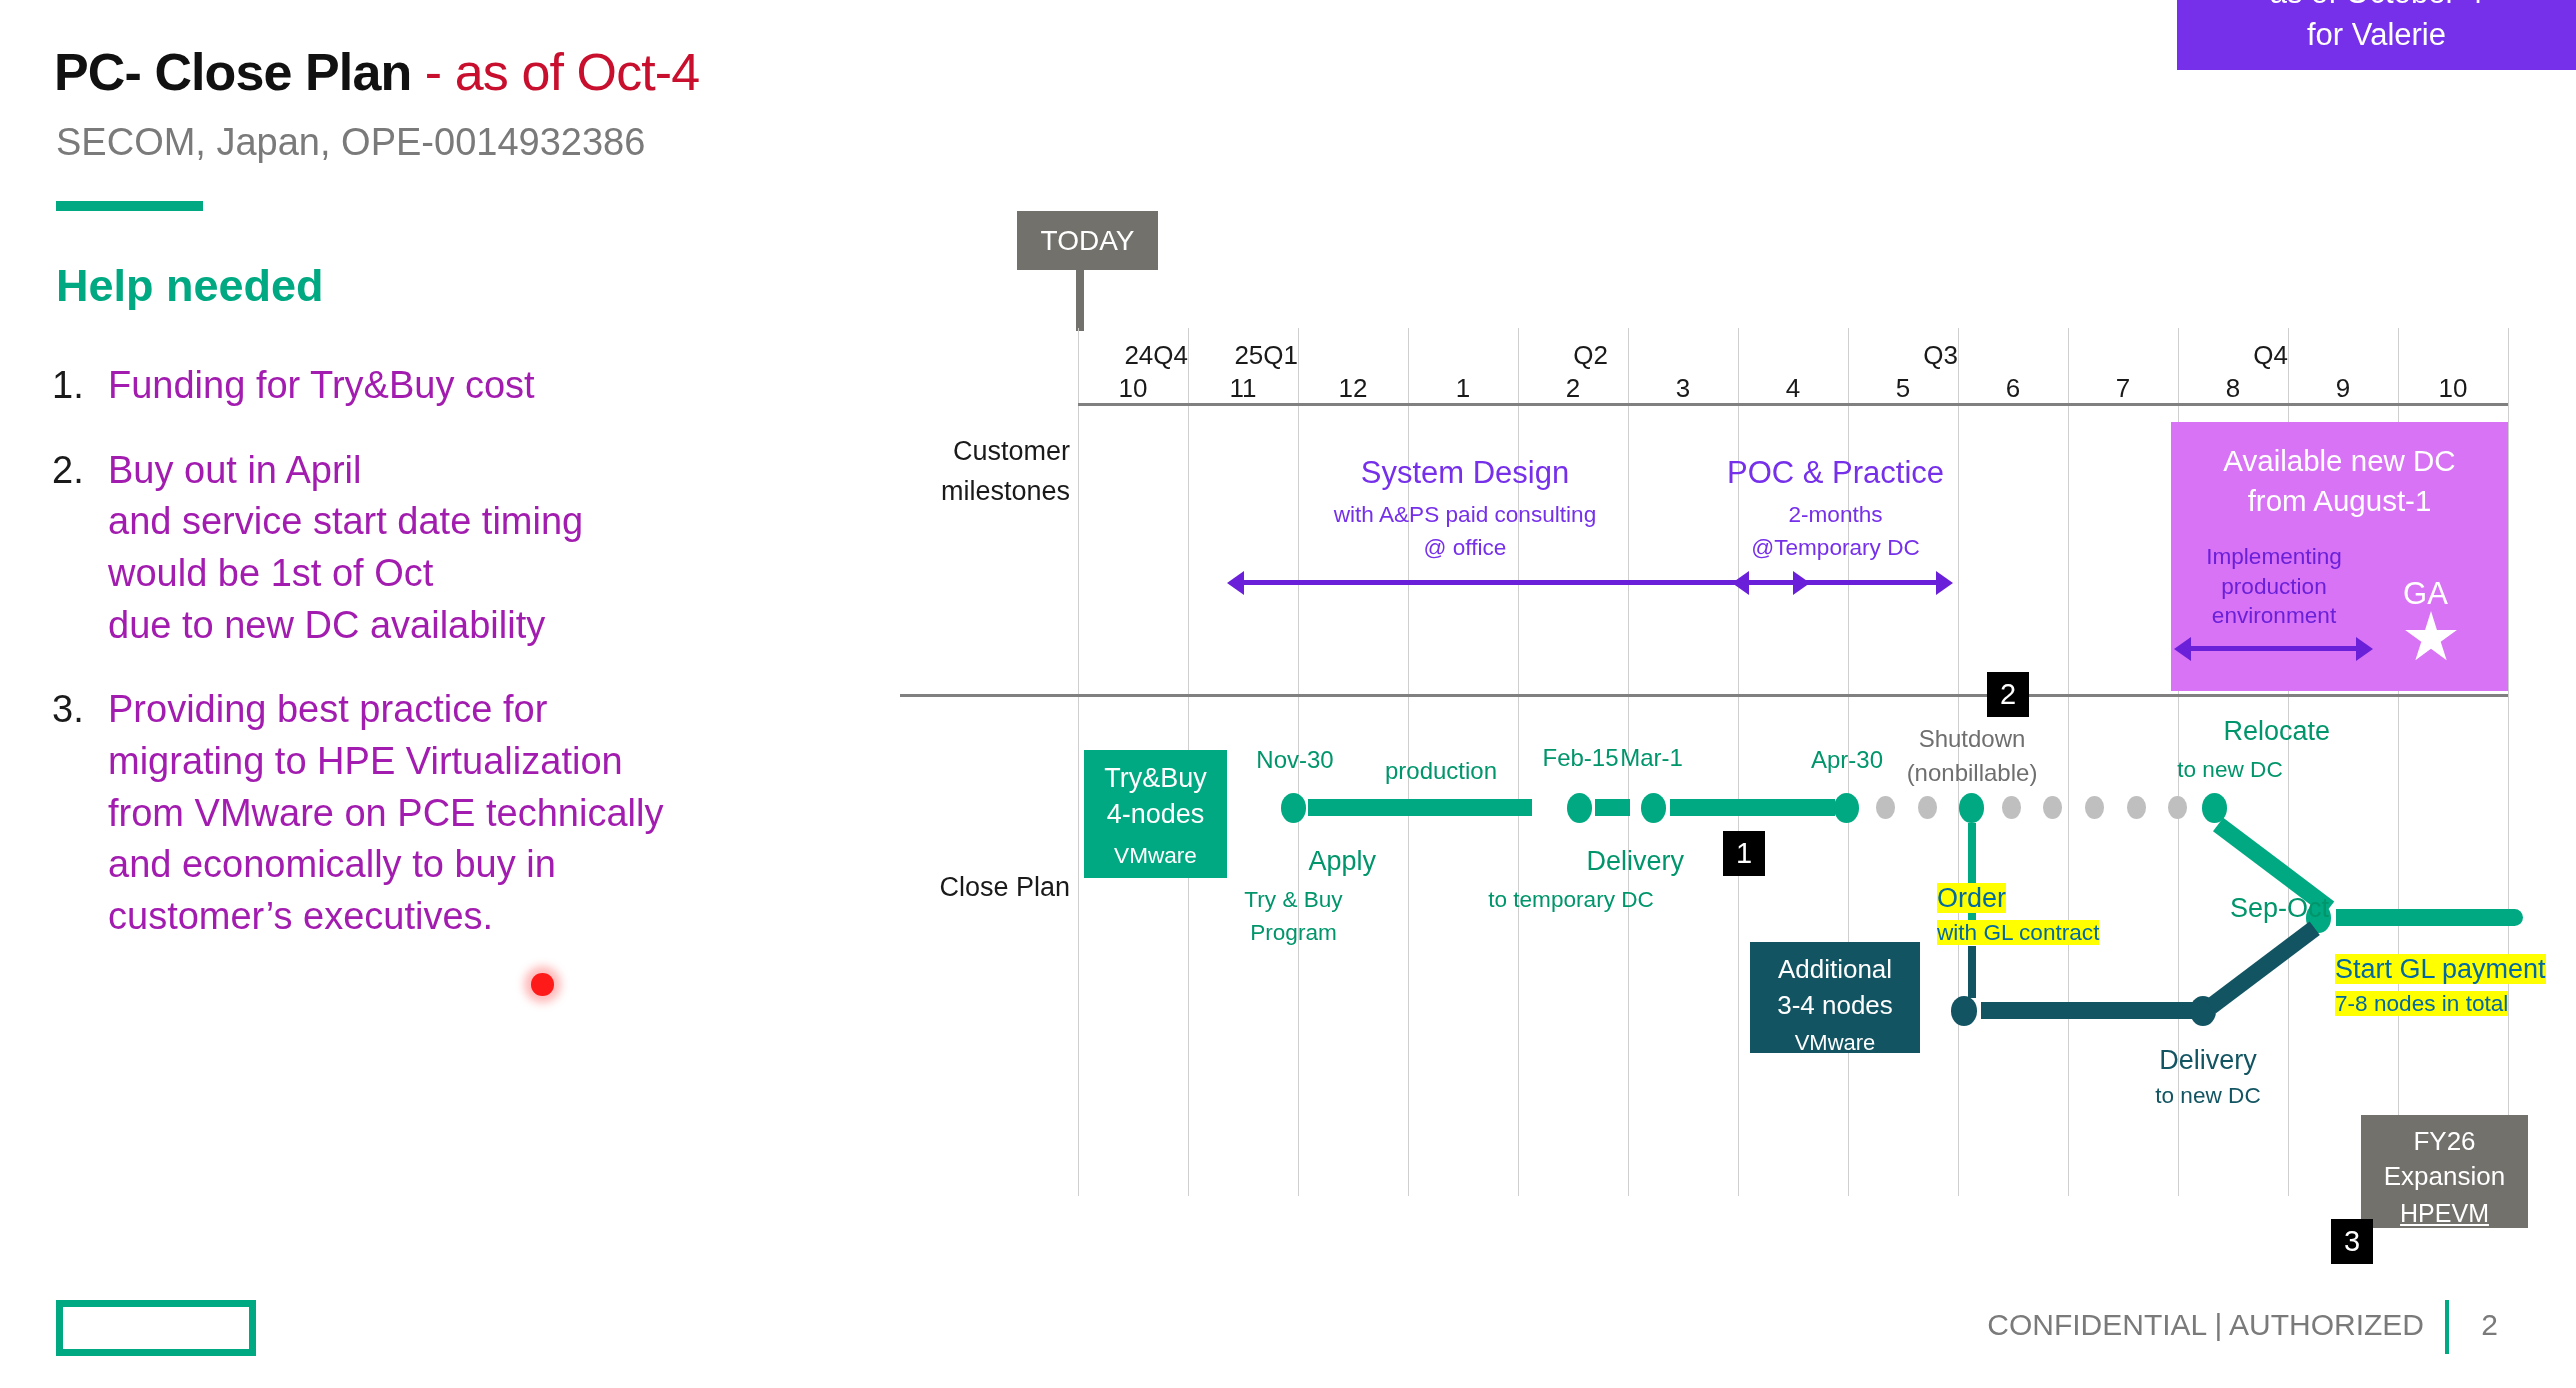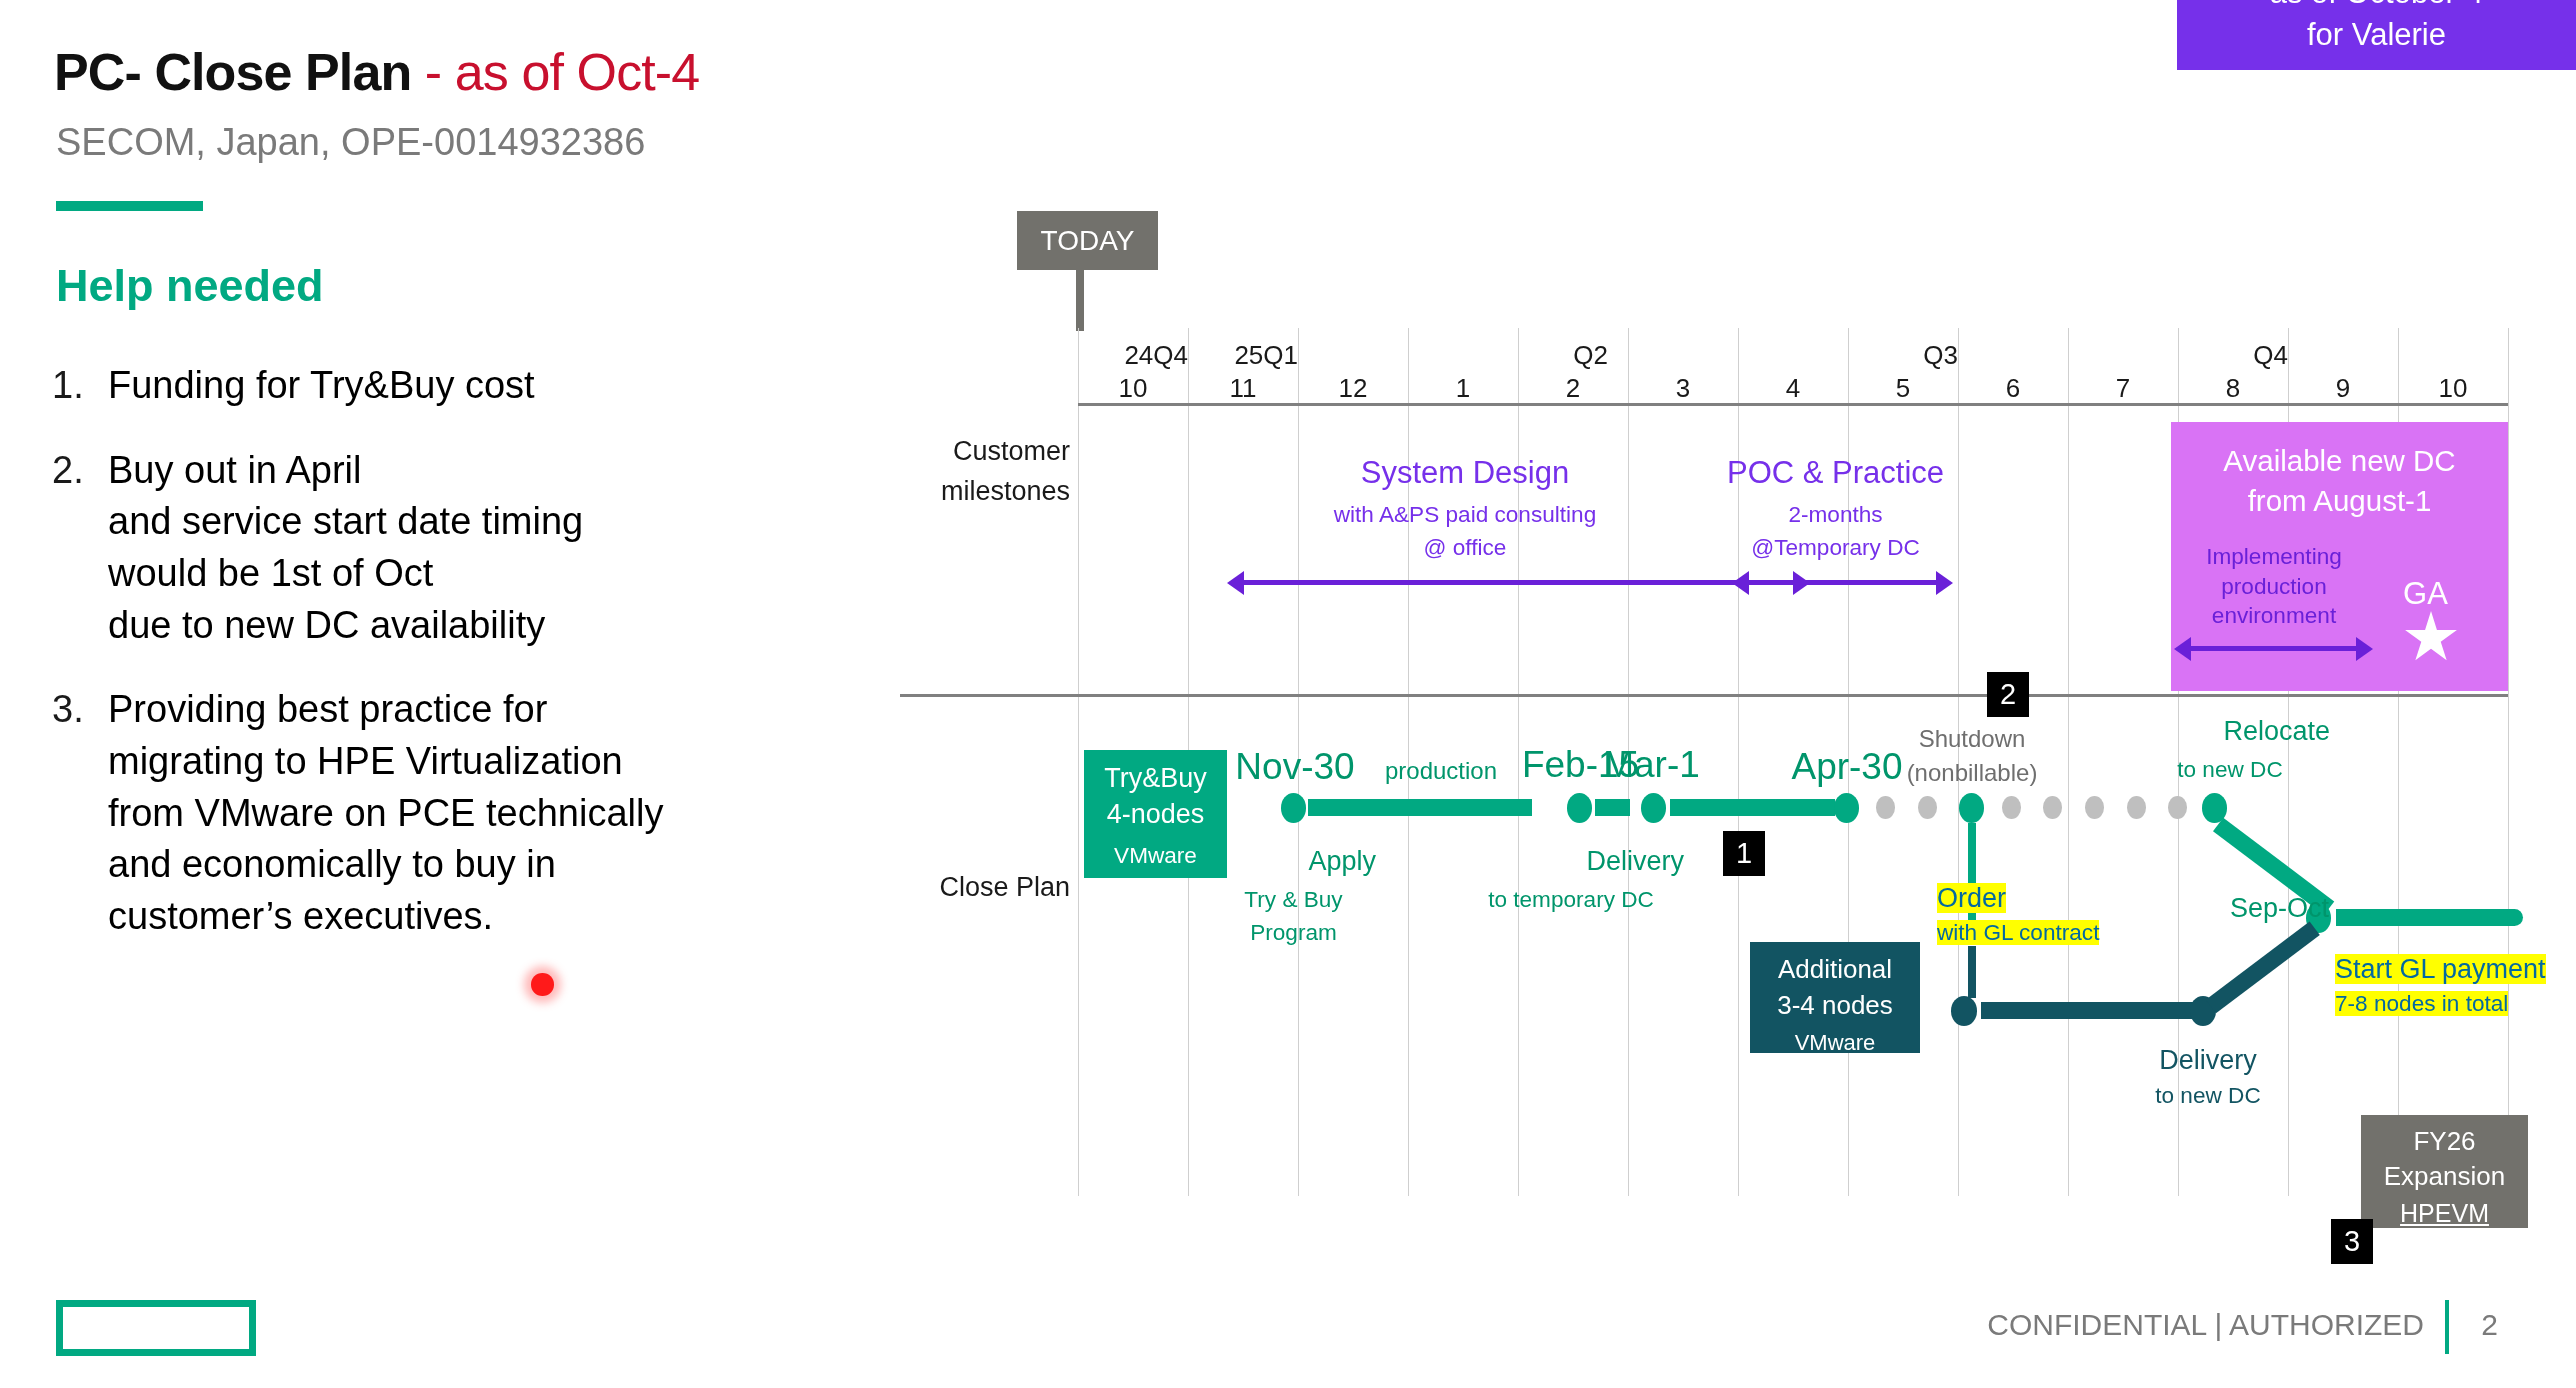--- a/index.html
+++ b/index.html
@@ -23,21 +23,21 @@
     right:0px;top:-40px;width:399px;padding:12px 8.7px 14px 8.7px;
     background:#7630ea;color:#ffffff;font-size:31px;line-height:42px;
     text-align:center;box-sizing:border-box;
   }
 
   
   #help-needed{left:56px;top:260px;font-size:45px;font-weight:bold;color:#01a982;}
   #help-list{left:52px;top:360px;width:833px;}
   .help-item{display:flex;margin-bottom:33px;}
   .help-num{width:56px;flex:0 0 56px;font-size:38px;color:#1a1a1a;line-height:1.36;}
-  .help-text{font-size:38px;color:#000000;line-height:1.36;white-space:pre-line;position:relative;}
+  .help-text{font-size:38px;color:#a21caf;line-height:1.36;white-space:pre-line;position:relative;}
   #click-dot{left:531px;top:973px;width:22.6px;height:22.6px;border-radius:50%;
     background:#ff1a1a;box-shadow:0 0 8.7px 7px rgba(255,60,60,.35);}
 
   
   #chart{left:1078px;top:328px;width:1430px;height:868px;}
   .vline{position:absolute;top:0;bottom:0;width:0.9px;background:#cfcfcf;}
   #chart-topline{position:absolute;left:0;right:0;top:75px;height:2.6px;background:#808080;}
   #chart-midline{position:absolute;left:-178px;right:0;top:366px;height:2.6px;background:#808080;}
 
   
@@ -74,21 +74,21 @@
     clip-path:polygon(50% 0%,61% 35%,98% 35%,68% 57%,79% 91%,50% 70%,21% 91%,32% 57%,2% 35%,39% 35%);}
 
   
   #trybuy-box{left:1084px;top:750px;width:143px;height:128px;background:#01a982;color:#ffffff;text-align:center;}
   #trybuy-box .big{font-size:27px;line-height:36px;padding-top:10.4px;}
   #trybuy-box .small{font-size:22.6px;padding-top:10.4px;}
 
   .gbar{position:absolute;height:17.4px;background:#01a982;}
   .gdot{position:absolute;width:25px;height:29.5px;border-radius:50%;background:#01a982;}
   .graydot{position:absolute;width:19px;height:22.6px;border-radius:50%;background:#bfbfbf;}
-  .g-above{position:absolute;font-size:37px;color:#00956b;text-align:center;white-space:nowrap;}
+  .g-above{position:absolute;font-size:24px;color:#00956b;text-align:center;white-space:nowrap;}
   .g-below-t{position:absolute;font-size:27px;color:#00956b;text-align:right;white-space:nowrap;}
   .g-below-s{position:absolute;font-size:22.6px;color:#00956b;text-align:center;line-height:33px;white-space:nowrap;}
   .gray-note{position:absolute;font-size:24px;color:#6f6f6f;text-align:center;line-height:31px;white-space:nowrap;}
 
   
   #addl-box{left:1750px;top:942px;width:170px;height:111px;background:#125462;color:#ffffff;text-align:center;}
   #addl-box .big{font-size:26px;line-height:36px;padding-top:8.7px;}
   #addl-box .small{font-size:22px;padding-top:7px;}
   .tbar{position:absolute;height:17.4px;background:#125462;}
   .tdot{position:absolute;width:26px;height:29.5px;border-radius:50%;background:#125462;}

